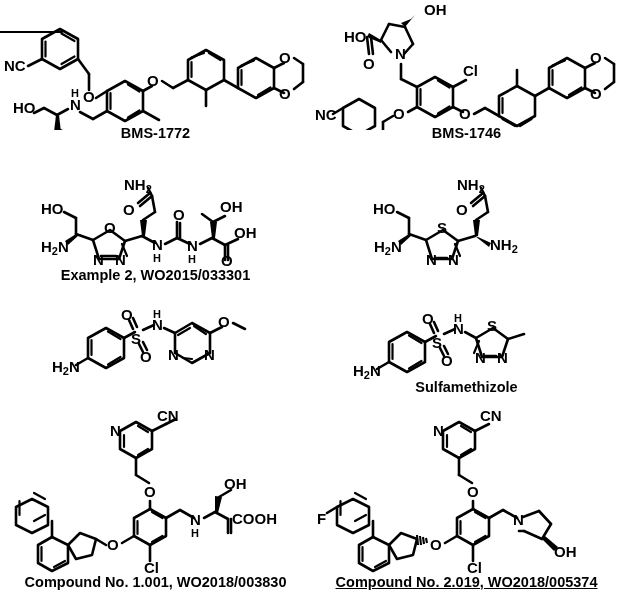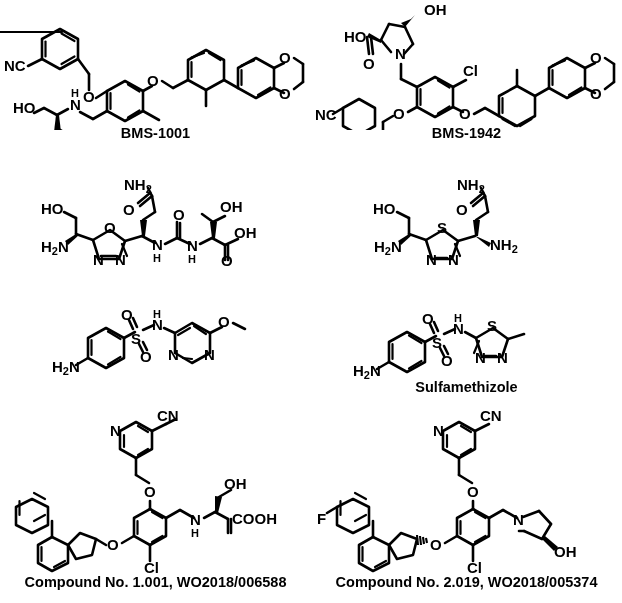--- a/index.html
+++ b/index.html
@@ -118,21 +118,21 @@
         <line x1="44" y1="106" x2="34" y2="111" class="bond"></line>
 
         <polygon points="56,113 59,113 61,130 54,130" class="wedge"></polygon>
         <text x="25" y="142" class="atm">HO</text>
         <line x1="53" y1="130" x2="47" y2="136" class="bond"></line>
         <line x1="58" y1="131" x2="69" y2="138" class="bond"></line>
         <line x1="60" y1="128" x2="71" y2="134" class="bond"></line>
         <text x="69" y="146" class="atm">O</text>
       </g>
     </svg>
-    <div class="caption cap-r1" style="margin-top:-4px;">BMS-1001</div>
+    <div class="caption cap-r1" style="margin-top:-4px;">BMS-1772</div>
   </div>
 
   <div class="panel" style="left:311px;top:2px;width:311px;">
     <svg class="struct" width="311" height="128" viewBox="0 0 311 128">
       <g>
 
         <text x="113" y="13" class="atm">OH</text>
         <polygon points="100,17 104,13 94,25 90,21" class="wedge"></polygon>
         <line x1="94" y1="25" x2="78" y2="22" class="bond"></line>
         <line x1="94" y1="25" x2="102" y2="42" class="bond"></line>
@@ -186,21 +186,21 @@
         <line x1="258" y1="93" x2="270.5" y2="85.5" class="bond-thin"></line>
         <line x1="274" y1="66" x2="284" y2="61" class="bond"></line>
         <text x="279" y="61" class="atm">O</text>
         <line x1="294" y1="56" x2="303" y2="62" class="bond"></line>
         <line x1="303" y1="62" x2="303" y2="80" class="bond"></line>
         <line x1="303" y1="80" x2="294" y2="87" class="bond"></line>
         <text x="279" y="97" class="atm">O</text>
         <line x1="274" y1="86" x2="284" y2="91" class="bond"></line>
       </g>
     </svg>
-    <div class="caption cap-r1" style="margin-top:-4px;">BMS-1942</div>
+    <div class="caption cap-r1" style="margin-top:-4px;">BMS-1746</div>
   </div>
 
   <div class="panel" style="left:0px;top:170px;width:311px;">
     <svg class="struct" width="311" height="96" viewBox="0 0 311 96">
       <g>
 
         <text x="41" y="44" class="atm">HO</text>
         <line x1="64" y1="42" x2="76" y2="48" class="bond"></line>
         <line x1="76" y1="48" x2="76" y2="64" class="bond"></line>
 
@@ -245,20 +245,21 @@
         <line x1="213" y1="52" x2="225" y2="46" class="bond"></line>
         <text x="220" y="42" class="atm">OH</text>
         <line x1="212" y1="68" x2="225" y2="75" class="bond"></line>
         <line x1="225" y1="75" x2="225" y2="90" class="bond"></line>
         <line x1="228" y1="75" x2="228" y2="90" class="bond"></line>
         <text x="221" y="96" class="atm">O</text>
         <line x1="225" y1="75" x2="238" y2="69" class="bond"></line>
         <text x="234" y="68" class="atm">OH</text>
       </g>
     </svg>
+    <div class="caption cap-r2" style="margin-top:2px;">Example 2, WO2015/033301</div>
   </div>
 
   <div class="panel" style="left:311px;top:170px;width:311px;">
     <svg class="struct" width="311" height="96" viewBox="0 0 311 96">
       <g>
         <text x="62" y="44" class="atm">HO</text>
         <line x1="86" y1="42" x2="98" y2="48" class="bond"></line>
         <line x1="98" y1="48" x2="98" y2="64" class="bond"></line>
         <polygon points="98,64 101,65 90,75 87,71" class="wedge"></polygon>
         <text x="63" y="82" class="atm">H<tspan class="atm-sm" dy="3">2</tspan><tspan dy="-3">N</tspan></text>
@@ -415,21 +416,21 @@
 
         <polygon points="215,107 218,108 222,92 215,91" class="wedge"></polygon>
         <line x1="219" y1="92" x2="231" y2="85" class="bond"></line>
         <text x="224" y="84" class="atm">OH</text>
         <line x1="215" y1="107" x2="228" y2="114" class="bond"></line>
         <line x1="228" y1="114" x2="228" y2="128" class="bond"></line>
         <line x1="231" y1="114" x2="231" y2="128" class="bond"></line>
         <text x="232" y="119" class="atm">COOH</text>
       </g>
     </svg>
-    <div class="caption cap-r4" style="margin-top:-2px;">Compound No. 1.001, WO2018/006588</div>
+    <div class="caption cap-r4" style="margin-top:-2px;">Compound No. 1.001, WO2018/003830</div>
   </div>
 
   <div class="panel" style="left:311px;top:405px;width:311px;">
     <svg class="struct" width="311" height="172" viewBox="0 0 311 172">
       <g>
         <polygon points="132,44 132,26 148,17 164,26 164,44 148,53" class="bond"></polygon>
         <text x="122" y="31" class="atm">N</text>
         <line x1="136" y1="42" x2="136" y2="30" class="bond-thin"></line>
         <line x1="150" y1="50" x2="160" y2="44" class="bond-thin"></line>
         <line x1="150" y1="21" x2="160" y2="27" class="bond-thin"></line>
@@ -473,16 +474,16 @@
         <line x1="212" y1="112" x2="228" y2="106" class="bond"></line>
         <line x1="228" y1="106" x2="240" y2="119" class="bond"></line>
         <line x1="240" y1="119" x2="231" y2="134" class="bond"></line>
         <line x1="231" y1="134" x2="213" y2="126" class="bond"></line>
         <line x1="208" y1="126" x2="213" y2="126" class="bond"></line>
 
         <polygon points="231,134 234,131 247,142 243,146" class="wedge"></polygon>
         <text x="243" y="152" class="atm">OH</text>
       </g>
     </svg>
-    <div class="caption cap-r4" style="margin-top:-2px;">Compound No. 2.019, WO2018/005374</div>
+    <div class="caption cap-r4" style="margin-top:-2px;text-decoration:underline;">Compound No. 2.019, WO2018/005374</div>
   </div>
 
 </div>
 
 </body></html>

